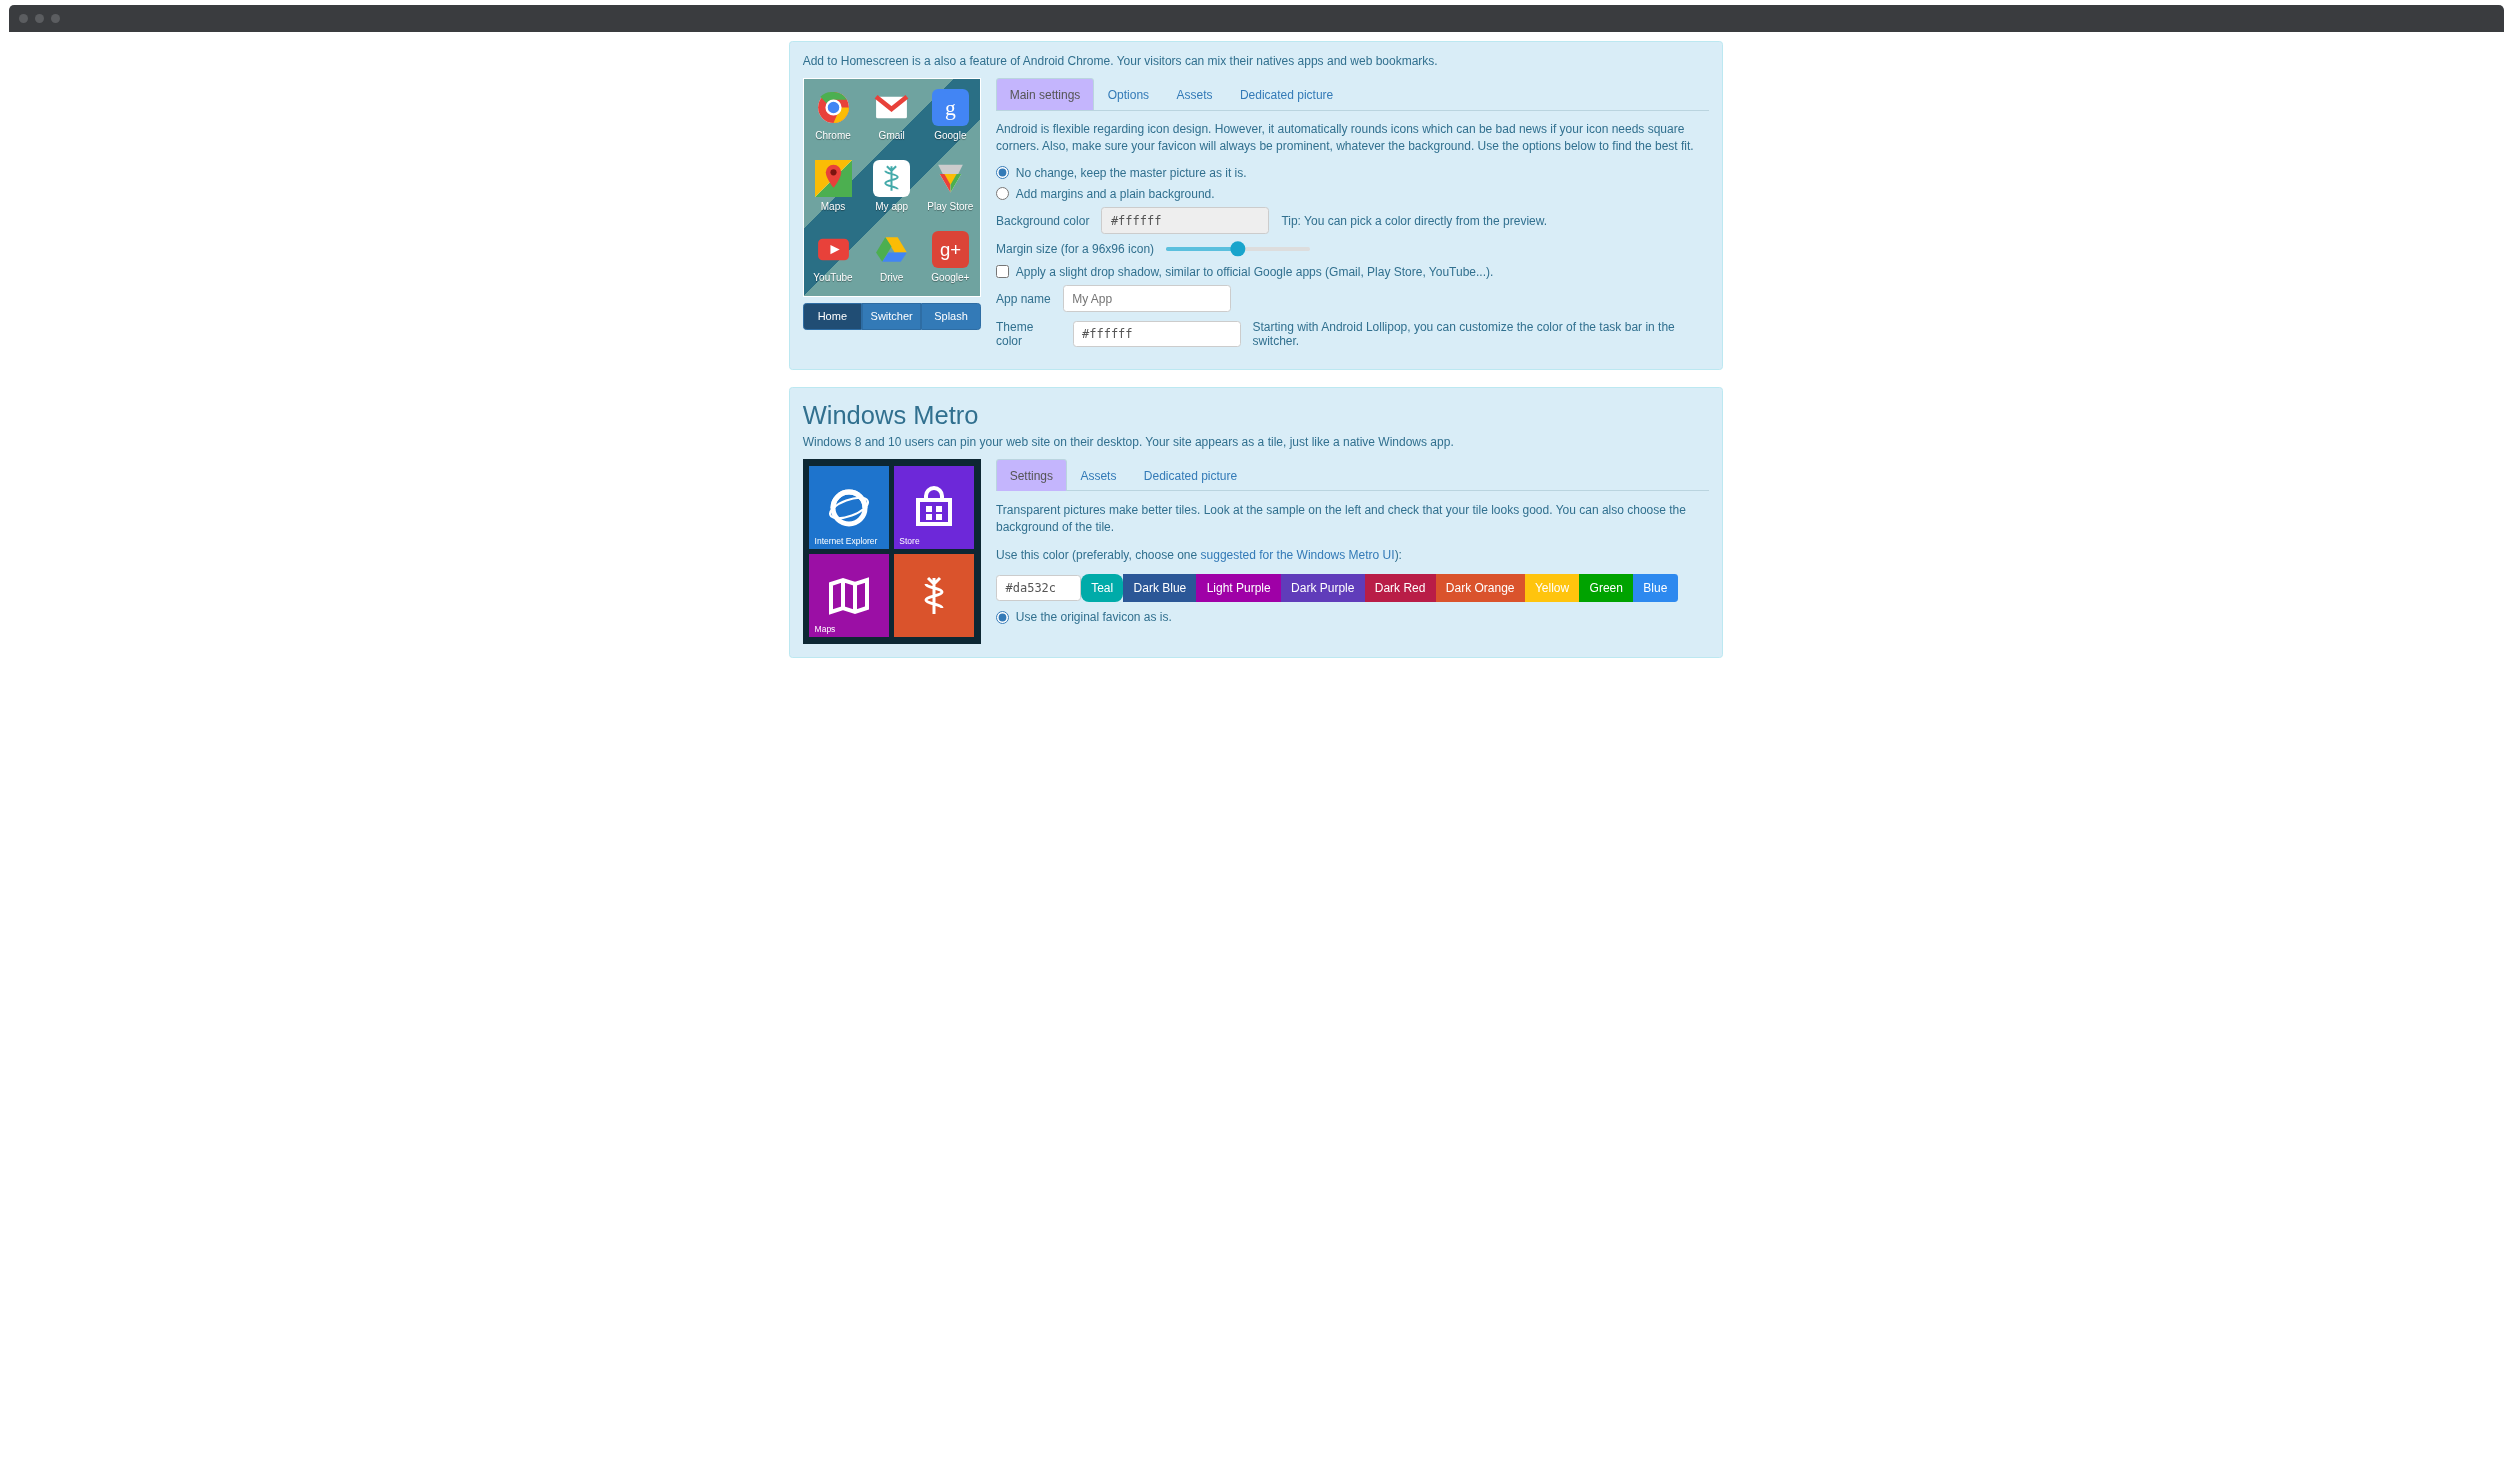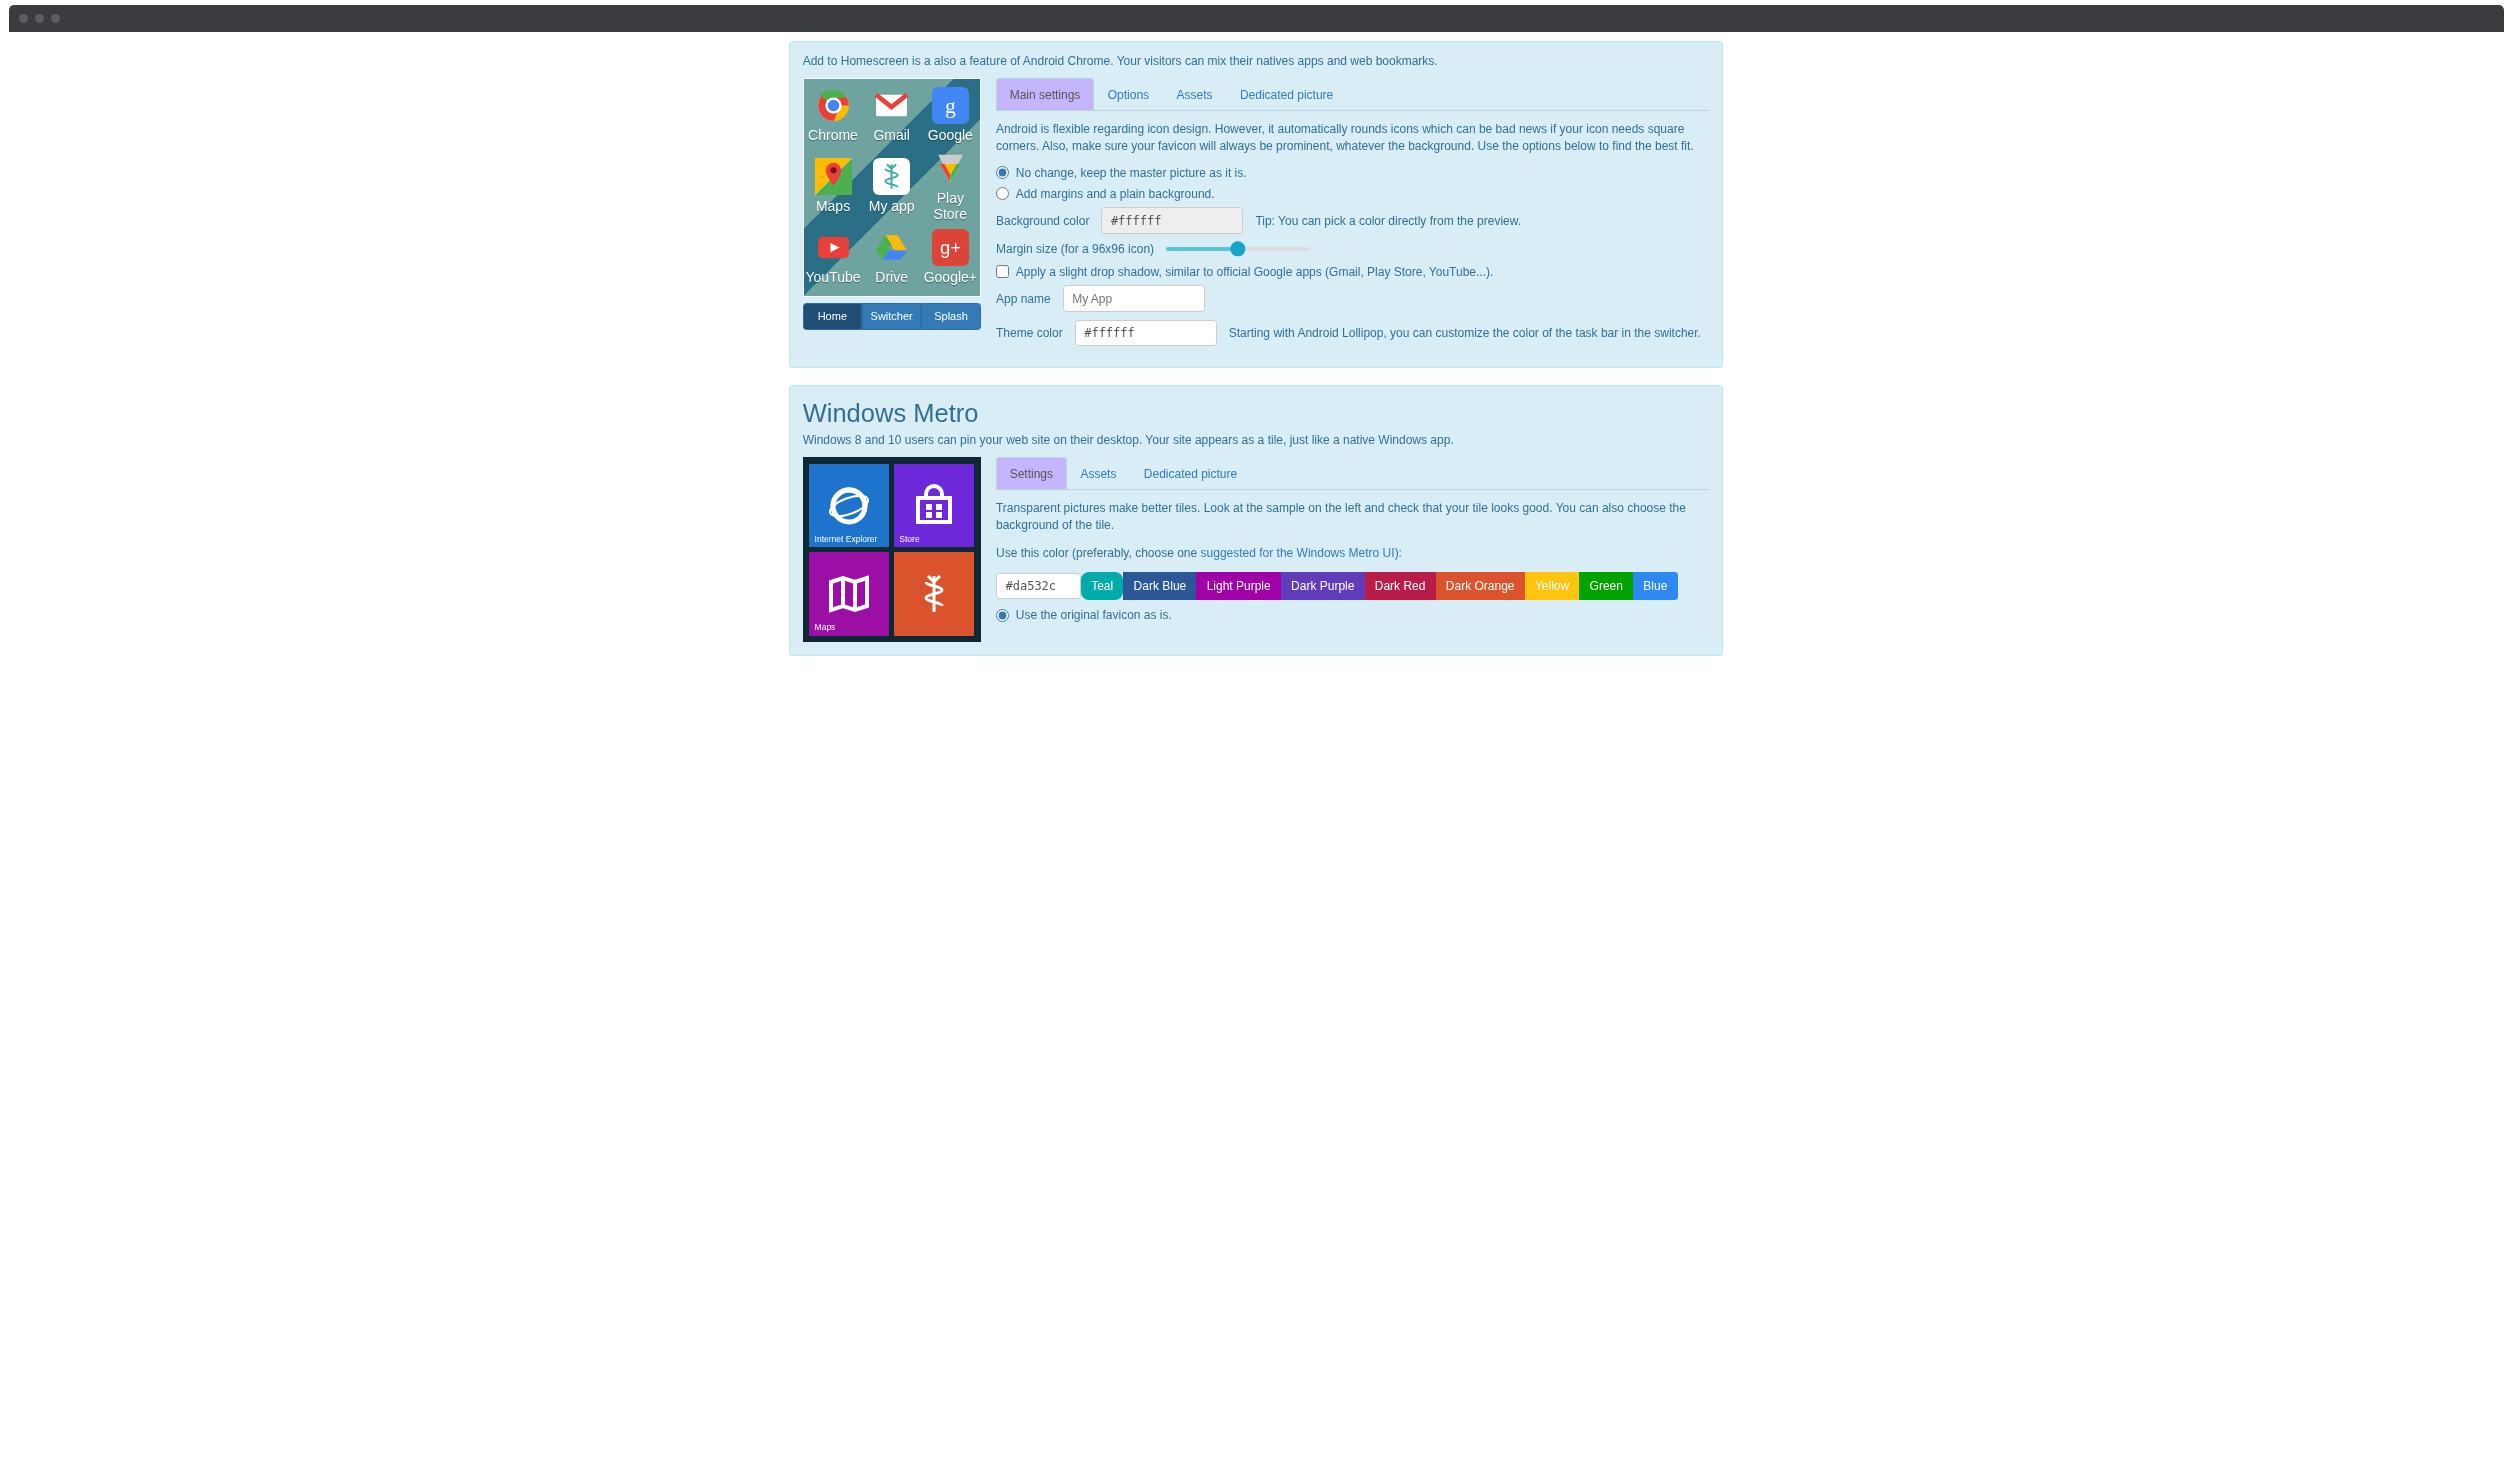--- a/index.html
+++ b/index.html
@@ -12,38 +12,38 @@
 .panel .desc{margin-bottom:10.2px;color:#31708f}
 .columns{display:flex;gap:15.3px}
 .preview-col{flex:0 0 178px}
 .form-col{flex:1}
 
 
 .android-preview{width:178px;height:219px;border:1.7px solid #fff;background:linear-gradient(135deg,#6fa3a0 0%,#6fa3a0 38%,#2a6f85 38%,#2a6f85 55%,#6fa3a0 55%);position:relative;overflow:hidden}
 .ag{display:grid;grid-template-columns:repeat(3,1fr);grid-auto-rows:71px;text-align:center}
 .ai{display:flex;flex-direction:column;align-items:center;justify-content:center}
 .ai .ico{width:37px;height:37px;border-radius:5.1px;display:flex;align-items:center;justify-content:center}
-.ai .lbl{font-size:14px;color:#fff;margin-top:3.4px;text-shadow:0 0.8px 0.8px rgba(0,0,0,.4)}
+.ai .lbl{font-size:10px;color:#fff;margin-top:3.4px;text-shadow:0 0.8px 0.8px rgba(0,0,0,.4)}
 .btn-row{display:flex;margin-top:5.1px}
 .btn-row .b{flex:1;background:#337ab7;color:#fff;text-align:center;padding:6.8px 0;font-size:11px;border:0.8px solid #2e6da4;cursor:pointer}
 .btn-row .b.active{background:#204d74}
 .btn-row .b:first-child{border-radius:3.4px 0 0 3.4px}
 .btn-row .b:last-child{border-radius:0 3.4px 3.4px 0}
 
 
 .tabs{border-bottom:0.8px solid #bad4df;display:flex;margin-bottom:10.2px}
 .tab{padding:8.5px 12.7px;color:#337ab7;cursor:pointer;border:0.8px solid transparent;border-bottom:none;margin-bottom:-0.8px;border-radius:3.4px 3.4px 0 0}
 .tab.active{background:#c4b5fd;border-color:#bad4df;color:#555}
 
 .ptext{color:#31708f;margin-bottom:10.2px;line-height:1.45}
 .radio-row{display:flex;align-items:center;gap:6.8px;margin-bottom:6.8px;color:#31708f}
 .form-row{display:flex;align-items:center;gap:12px;margin-bottom:8.5px;color:#31708f}
 .form-row label{min-width:0}
 input[type=text]{border:0.8px solid #ccc;border-radius:3.4px;padding:5.1px 8.5px;font-size:12px;color:#555;font-family:monospace}
-input[type=text].wide{width:142px}
+input[type=text].wide{width:168px}
 input[type=text].placeholder{font-family:inherit;color:#999}
 input[disabled]{background:#eee}
 .slider{position:relative;width:144px;height:3.4px;background:#ddd;border-radius:1.7px}
 .slider .fill{position:absolute;left:0;top:0;height:100%;width:50%;background:#5bc0de;border-radius:1.7px}
 .slider .thumb{position:absolute;left:50%;top:50%;transform:translate(-50%,-50%);width:15.3px;height:15.3px;border-radius:50%;background:#18a4cc}
 .help{color:#31708f;font-size:12px}
 a.link{color:#337ab7;text-decoration:none}
 input[type=radio],input[type=checkbox]{accent-color:#337ab7}
 
 

